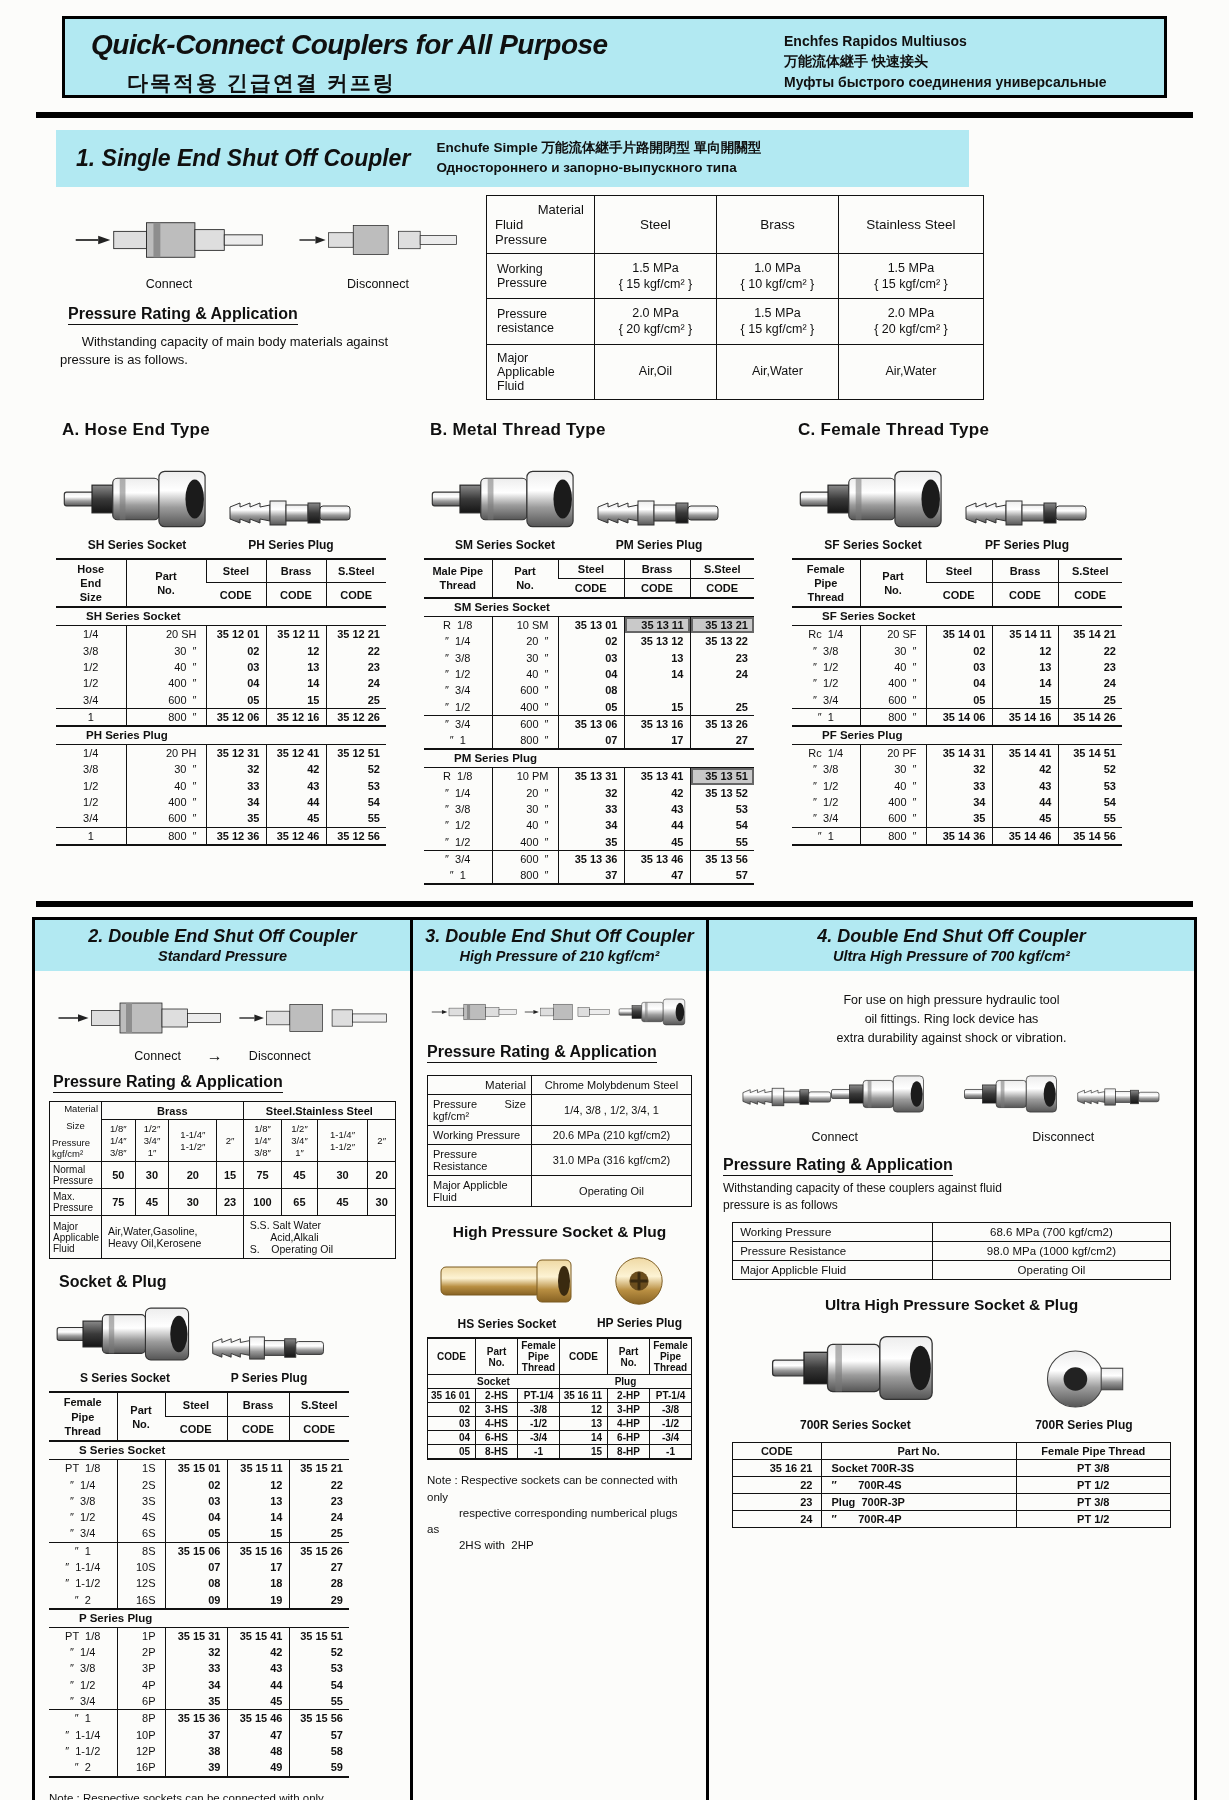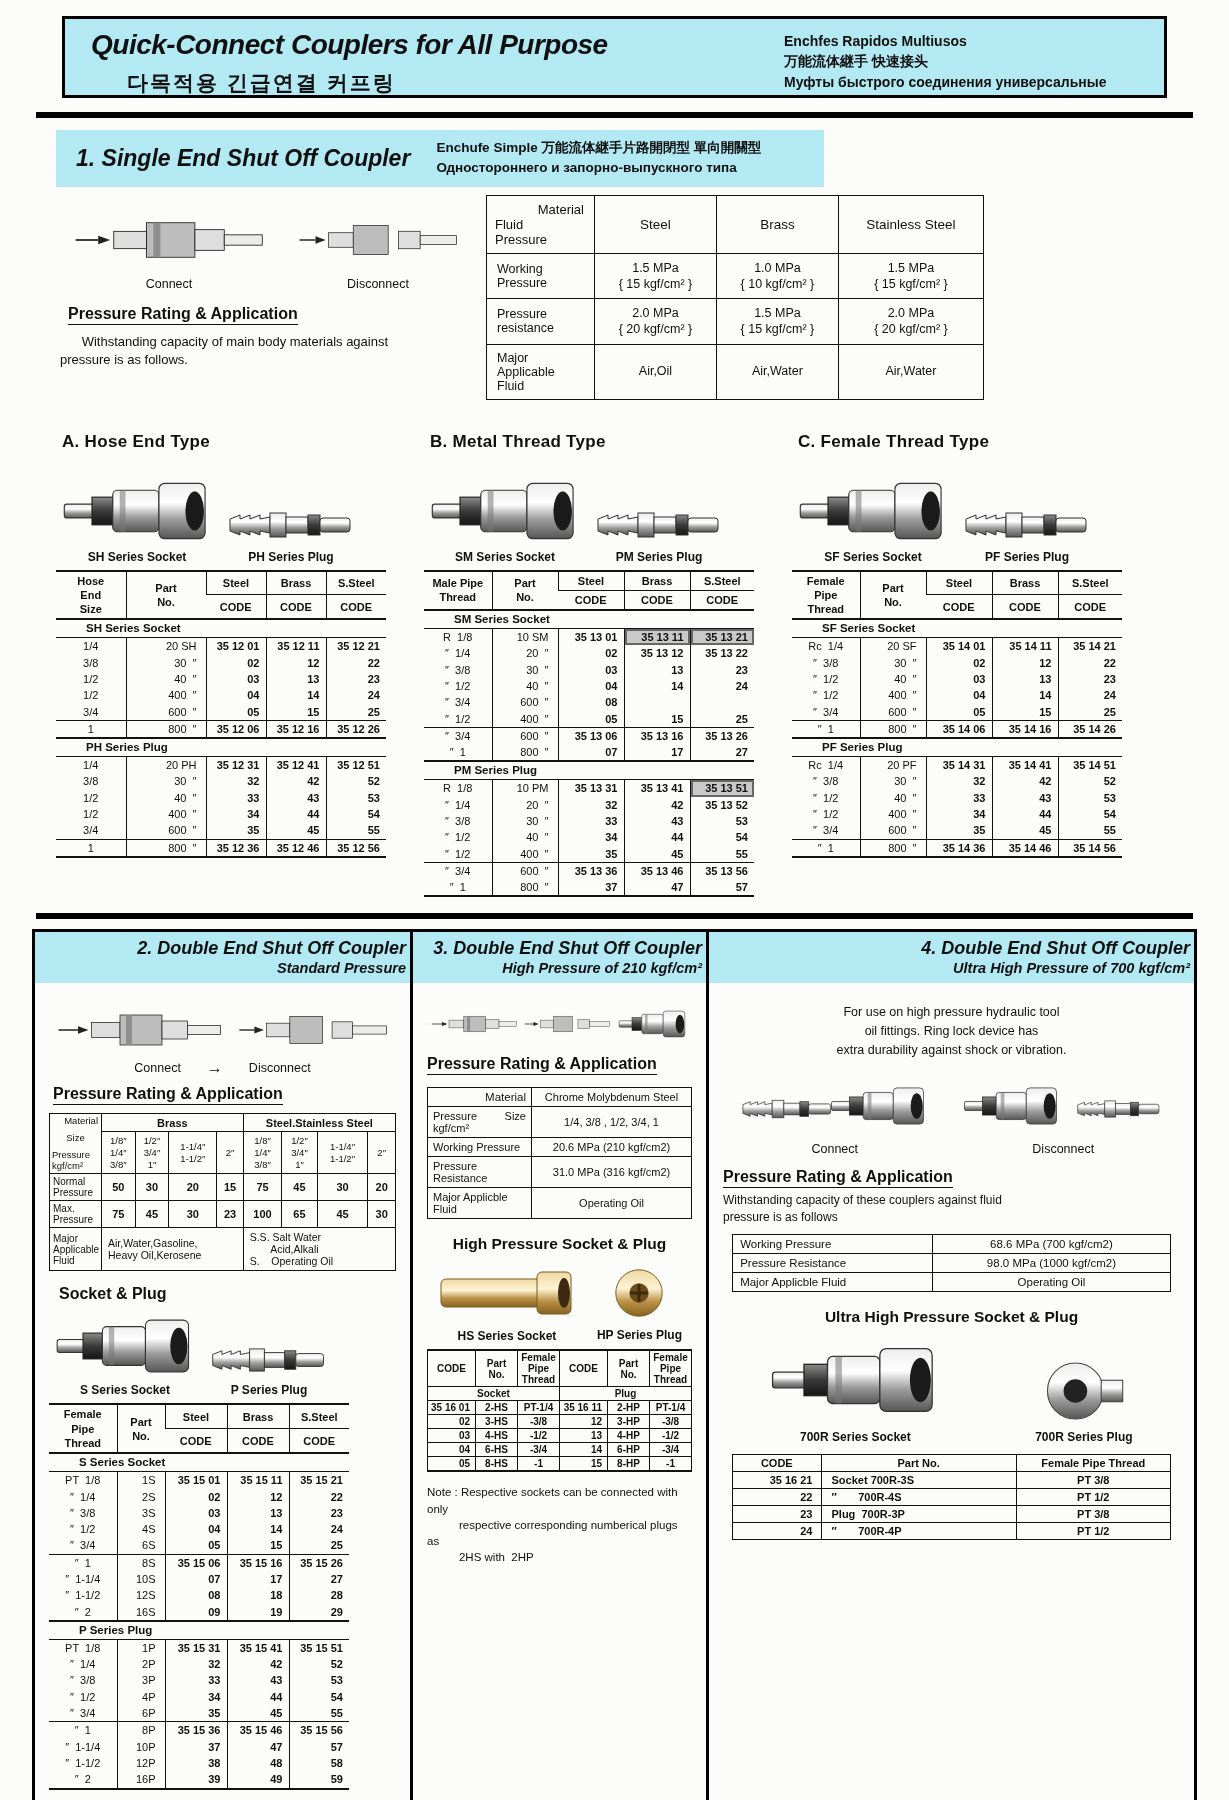--- a/index.html
+++ b/index.html
@@ -11,21 +11,21 @@
 
   
   .hdr { margin:16px 62px 0; border:3px solid #000; display:flex; justify-content:space-between; padding:10px 20px 8px 26px; height:82px; }
   .hdr-title { font-size:28px; font-weight:bold; font-style:italic; letter-spacing:-.5px; }
   .hdr-kr { font-size:21px; font-weight:bold; margin:8px 0 0 36px; letter-spacing:2px; }
   .hdr-r { font-size:14px; font-weight:bold; line-height:1.45; padding-top:2px; width:360px; }
 
   .rule { height:6px; background:#000; margin:14px 36px 0; }
 
   
-  .s1band { margin:12px 0 0 56px; width:768px; display:flex; gap:26px; padding:8px 6px 8px 20px; align-items:center; }
+  .s1band { margin:12px 0 0 56px; width:913px; display:flex; gap:26px; padding:8px 6px 8px 20px; align-items:center; }
   .s1title { font-size:23px; font-weight:bold; font-style:italic; white-space:nowrap; }
   .s1subs { font-size:13.5px; line-height:1.5; font-weight:bold; }
 
   .s1row { display:flex; margin:8px 60px 0; gap:26px; }
   .s1left { width:400px; padding-top:14px; }
   .diagrams { display:flex; gap:34px; padding-left:14px; }
   figure { text-align:center; }
   figcaption { font-size:12.5px; margin-top:2px; }
   .pra { font-weight:bold; font-size:16px; border-bottom:1.5px solid #111; display:inline-block; margin:14px 0 8px 8px; padding-bottom:1px; }
   .s1desc { font-size:13px; line-height:1.45; }
@@ -36,21 +36,21 @@
   .pt1 th { font-weight:normal; font-size:13.5px; }
   .pt1 .cnr { width:108px; }
   .pt1 .cnr .cnr-mat { display:block; text-align:right; padding-right:6px; font-size:13px; }
   .pt1 .cnr .cnr-fp { display:block; text-align:left; padding-left:4px; font-size:13px; white-space:pre-line; }
   .pt1 .rl { text-align:left; padding-left:10px; white-space:pre-line; }
   .pt1 .v { white-space:pre-line; line-height:1.3; }
 
   
   .abc { display:flex; margin:20px 56px 0; gap:16px; min-height:352px; }
   .acol { width:352px; }
-  .acol h3 { font-size:17px; margin:12px 0 4px 6px; letter-spacing:.3px; }
+  .acol h3 { font-size:17px; margin:0 0 4px 6px; letter-spacing:.3px; }
   .photos { display:flex; align-items:flex-end; gap:14px; height:92px; padding-left:6px; }
   .plabels { display:flex; gap:14px; padding:2px 0 6px 6px; }
   .plabels span { font-weight:bold; font-size:12px; text-align:center; }
 
   .codes { table-layout:fixed; font-size:11px; line-height:1.3; border-top:2px solid #111; border-bottom:2.5px solid #111; }
   .codes th, .codes td { border-left:1.5px solid #111; padding:1px 5px; overflow:hidden; }
   .codes th:first-child, .codes td:first-child { border-left:none; }
   .codes thead th { font-weight:bold; text-align:center; white-space:pre-line; padding:2px 3px; }
   .codes thead tr:first-child th { border-bottom:1.5px solid #111; }
   .codes thead { border-bottom:2px solid #111; }
@@ -64,21 +64,21 @@
   .codes td.hl { background:#c9c9c9; box-shadow:inset 0 0 0 2px #666; }
 
   .rule2 { margin-top:16px; }
 
   
   .bottom { margin:10px 32px 0; border:3px solid #000; display:flex; min-height:990px; }
   .bcol { padding-bottom:10px; }
   .c2 { width:378px; border-right:3px solid #000; }
   .c3 { width:296px; border-right:3px solid #000; }
   .c4 { flex:1; }
-  .colband { text-align:right; padding:6px 4px 7px; }
+  .colband { text-align:center; padding:6px 4px 7px; }
   .colband .t { font-size:18px; font-weight:bold; font-style:italic; }
   .colband .st { font-size:14.5px; font-weight:bold; font-style:italic; margin-top:1px; }
   .cbody { padding:10px 14px 0; }
   .lblrow { display:flex; gap:26px; justify-content:center; font-size:12.5px; margin-top:2px; align-items:center; }
   .lblrow .arr { font-size:16px; }
   .note { white-space:pre-wrap; font-size:11.5px; line-height:1.4; margin-top:12px; }
 
   .pt2 { width:100%; font-size:10px; margin-top:4px; }
   .pt2 th, .pt2 td { border:1.5px solid #111; text-align:center; padding:2px 1px; }
   .pt2 .cnr2 { width:52px; padding:0; }

